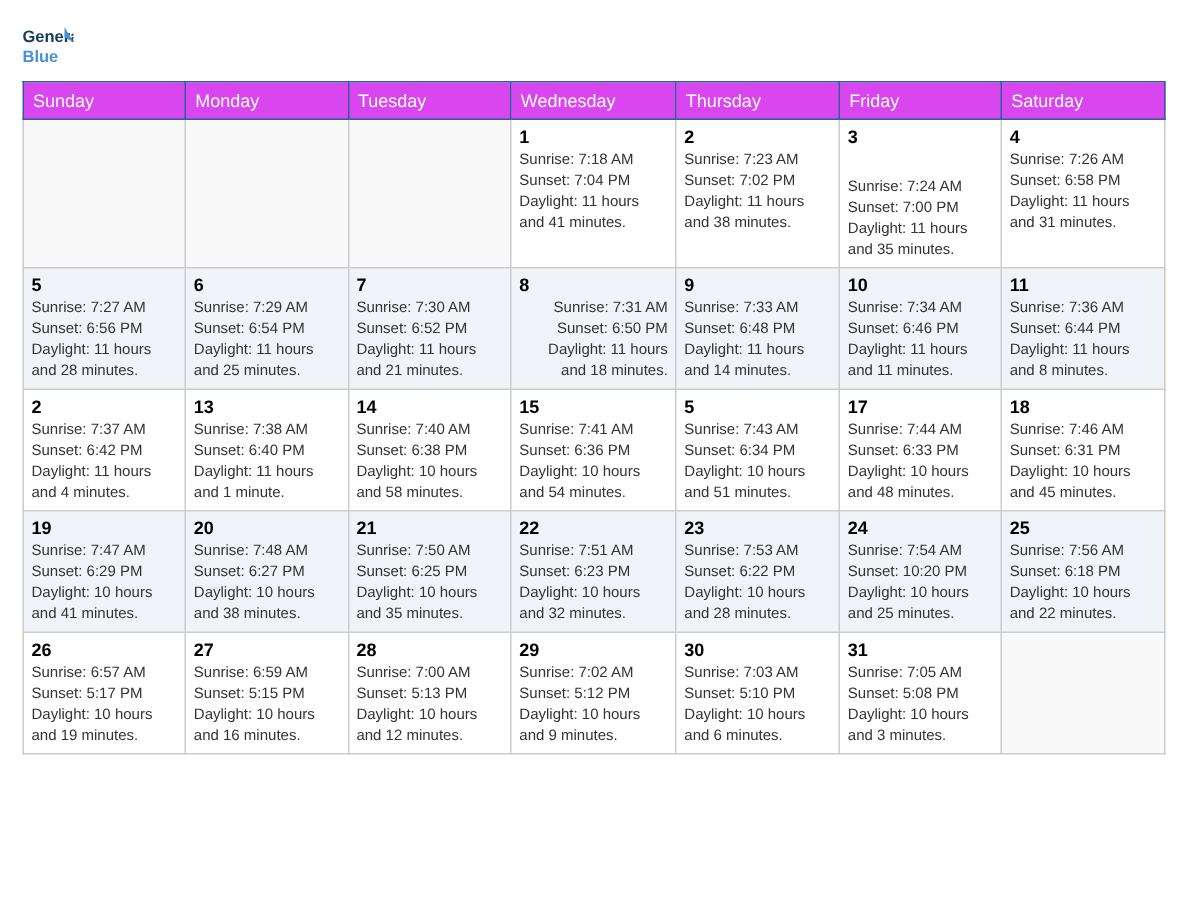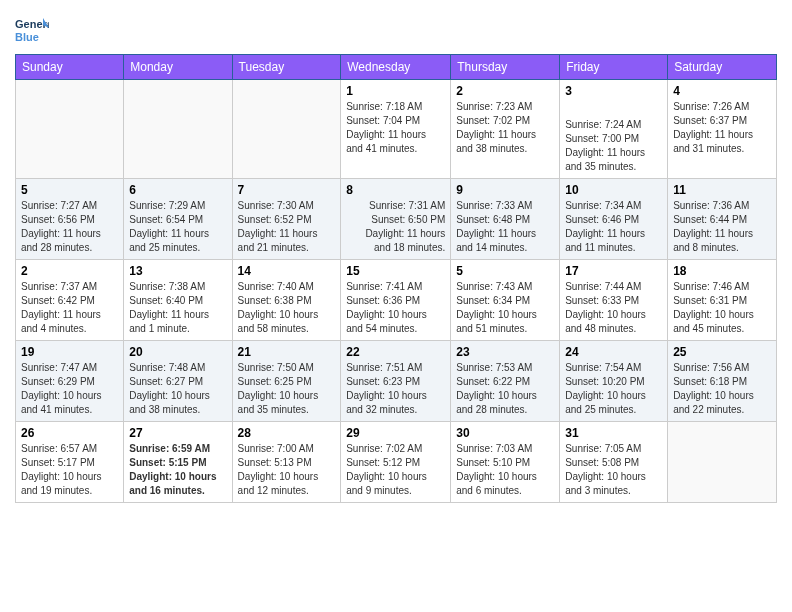--- a/index.html
+++ b/index.html
@@ -40,21 +40,21 @@
       font-size: 14px;
       color: #444;
       margin-top: 2px;
     }
     .calendar {
       width: 100%;
       border-collapse: collapse;
       font-size: 10.5px;
     }
     .calendar th {
-      background-color: #8b5cf6;
+      background-color: #d946ef;
       color: #fff;
       text-align: left;
       padding: 5px 6px;
       font-weight: normal;
       font-size: 12px;
       border: 1px solid #2a5f9a;
     }
     .calendar td {
       border: 1px solid #ccc;
       vertical-align: top;
@@ -140,21 +140,21 @@
           <td>
             <span class="day-number">3</span>
             <div class="day-info" style="white-space: pre-line; margin-top: 20px;">Sunrise: 7:24 AM
 Sunset: 7:00 PM
 Daylight: 11 hours
 and 35 minutes.</div>
           </td>
           <td>
             <span class="day-number">4</span>
             <div class="day-info" style="white-space: pre-line;">Sunrise: 7:26 AM
-Sunset: 6:37 PM
+Sunset: 6:58 PM
 Daylight: 11 hours
 and 31 minutes.</div>
           </td>
         </tr>
         <tr>
           <td>
             <span class="day-number">5</span>
             <div class="day-info" style="white-space: pre-line;">Sunrise: 7:27 AM
 Sunset: 6:56 PM
 Daylight: 11 hours
@@ -308,21 +308,21 @@
         <tr class="last-row">
           <td>
             <span class="day-number">26</span>
             <div class="day-info" style="white-space: pre-line;">Sunrise: 6:57 AM
 Sunset: 5:17 PM
 Daylight: 10 hours
 and 19 minutes.</div>
           </td>
           <td>
             <span class="day-number">27</span>
-            <div class="day-info" style="white-space: pre-line; font-weight: bold;">Sunrise: 6:59 AM
+            <div class="day-info" style="white-space: pre-line;">Sunrise: 6:59 AM
 Sunset: 5:15 PM
 Daylight: 10 hours
 and 16 minutes.</div>
           </td>
           <td>
             <span class="day-number">28</span>
             <div class="day-info" style="white-space: pre-line;">Sunrise: 7:00 AM
 Sunset: 5:13 PM
 Daylight: 10 hours
 and 12 minutes.</div>

